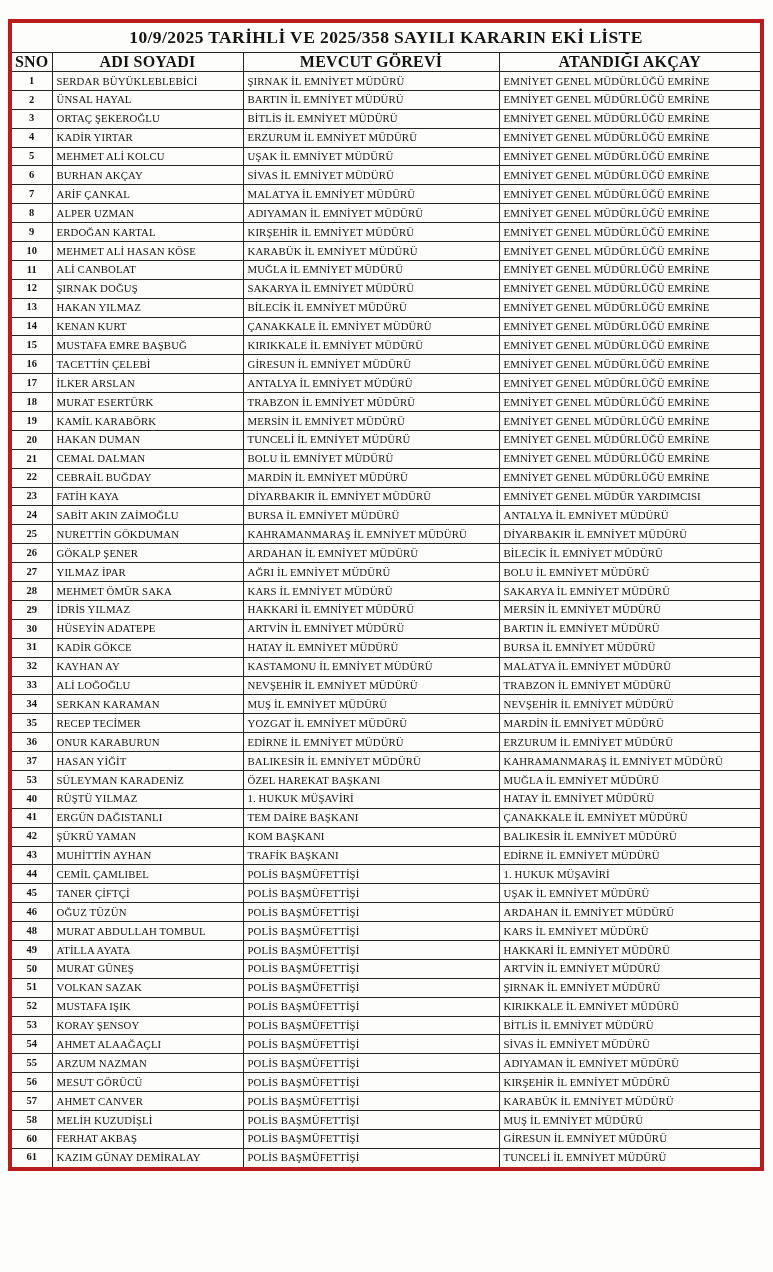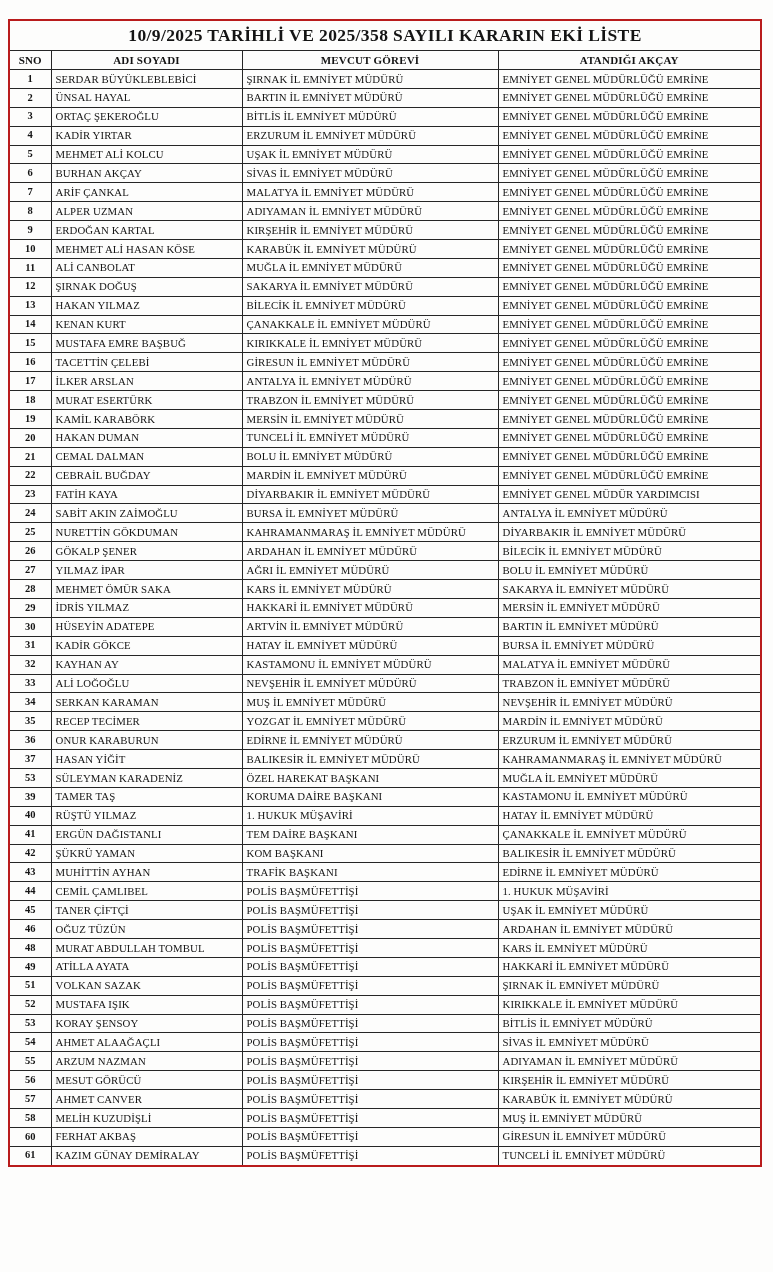--- a/index.html
+++ b/index.html
@@ -16,21 +16,21 @@
     color: #141414;
     overflow: hidden;
   }
   table.doc-table {
     position: absolute;
     left: 8px;
     top: 19px;
     width: 752px;
     border-collapse: collapse;
     table-layout: fixed;
-    border: 2px solid #b91c1c;
+    border: 4px solid #b91c1c;
   }
   col.c-sno  { width: 42px;  }
   col.c-name { width: 191px; }
   col.c-cur  { width: 256px; }
   col.c-new  { width: 263px; }
 
   .doc-table td, .doc-table th {
     border: 1.4px solid #262626;
     padding: 0 3px;
     overflow: hidden;
@@ -40,21 +40,21 @@
     height: 26px;
     text-align: center;
     font-weight: bold;
     font-size: 17.5px;
     letter-spacing: 0.4px;
     padding: 1px 0 2px 0;
   }
   .header-row th {
     height: 18px;
     font-weight: bold;
-    font-size: 11px;
+    font-size: 16px;
     text-align: center;
     letter-spacing: 0.2px;
   }
   .data-row td {
     height: 17.9px;
     font-size: 10.8px;
     line-height: 1;
     letter-spacing: 0.1px;
   }
   .data-row td.sno {
@@ -351,26 +351,20 @@
     <td class="new">KAHRAMANMARAŞ İL EMNİYET MÜDÜRÜ</td>
   </tr>
 
   <tr class="data-row">
     <td class="sno">53</td>
     <td class="name">SÜLEYMAN KARADENİZ</td>
     <td class="cur">ÖZEL HAREKAT BAŞKANI</td>
     <td class="new">MUĞLA İL EMNİYET MÜDÜRÜ</td>
   </tr>
 
-  <tr class="data-row">
-    <td class="sno">39</td>
-    <td class="name">TAMER TAŞ</td>
-    <td class="cur">KORUMA DAİRE BAŞKANI</td>
-    <td class="new">KASTAMONU İL EMNİYET MÜDÜRÜ</td>
-  </tr>
 
   <tr class="data-row">
     <td class="sno">40</td>
     <td class="name">RÜŞTÜ YILMAZ</td>
     <td class="cur">1. HUKUK MÜŞAVİRİ</td>
     <td class="new">HATAY İL EMNİYET MÜDÜRÜ</td>
   </tr>
 
   <tr class="data-row">
     <td class="sno">41</td>
@@ -422,20 +416,26 @@
     <td class="new">KARS İL EMNİYET MÜDÜRÜ</td>
   </tr>
 
   <tr class="data-row">
     <td class="sno">49</td>
     <td class="name">ATİLLA AYATA</td>
     <td class="cur">POLİS BAŞMÜFETTİŞİ</td>
     <td class="new">HAKKARİ İL EMNİYET MÜDÜRÜ</td>
   </tr>
 
+  <tr class="data-row">
+    <td class="sno">50</td>
+    <td class="name">MURAT GÜNEŞ</td>
+    <td class="cur">POLİS BAŞMÜFETTİŞİ</td>
+    <td class="new">ARTVİN İL EMNİYET MÜDÜRÜ</td>
+  </tr>
 
   <tr class="data-row">
     <td class="sno">51</td>
     <td class="name">VOLKAN SAZAK</td>
     <td class="cur">POLİS BAŞMÜFETTİŞİ</td>
     <td class="new">ŞIRNAK İL EMNİYET MÜDÜRÜ</td>
   </tr>
 
   <tr class="data-row">
     <td class="sno">52</td>

